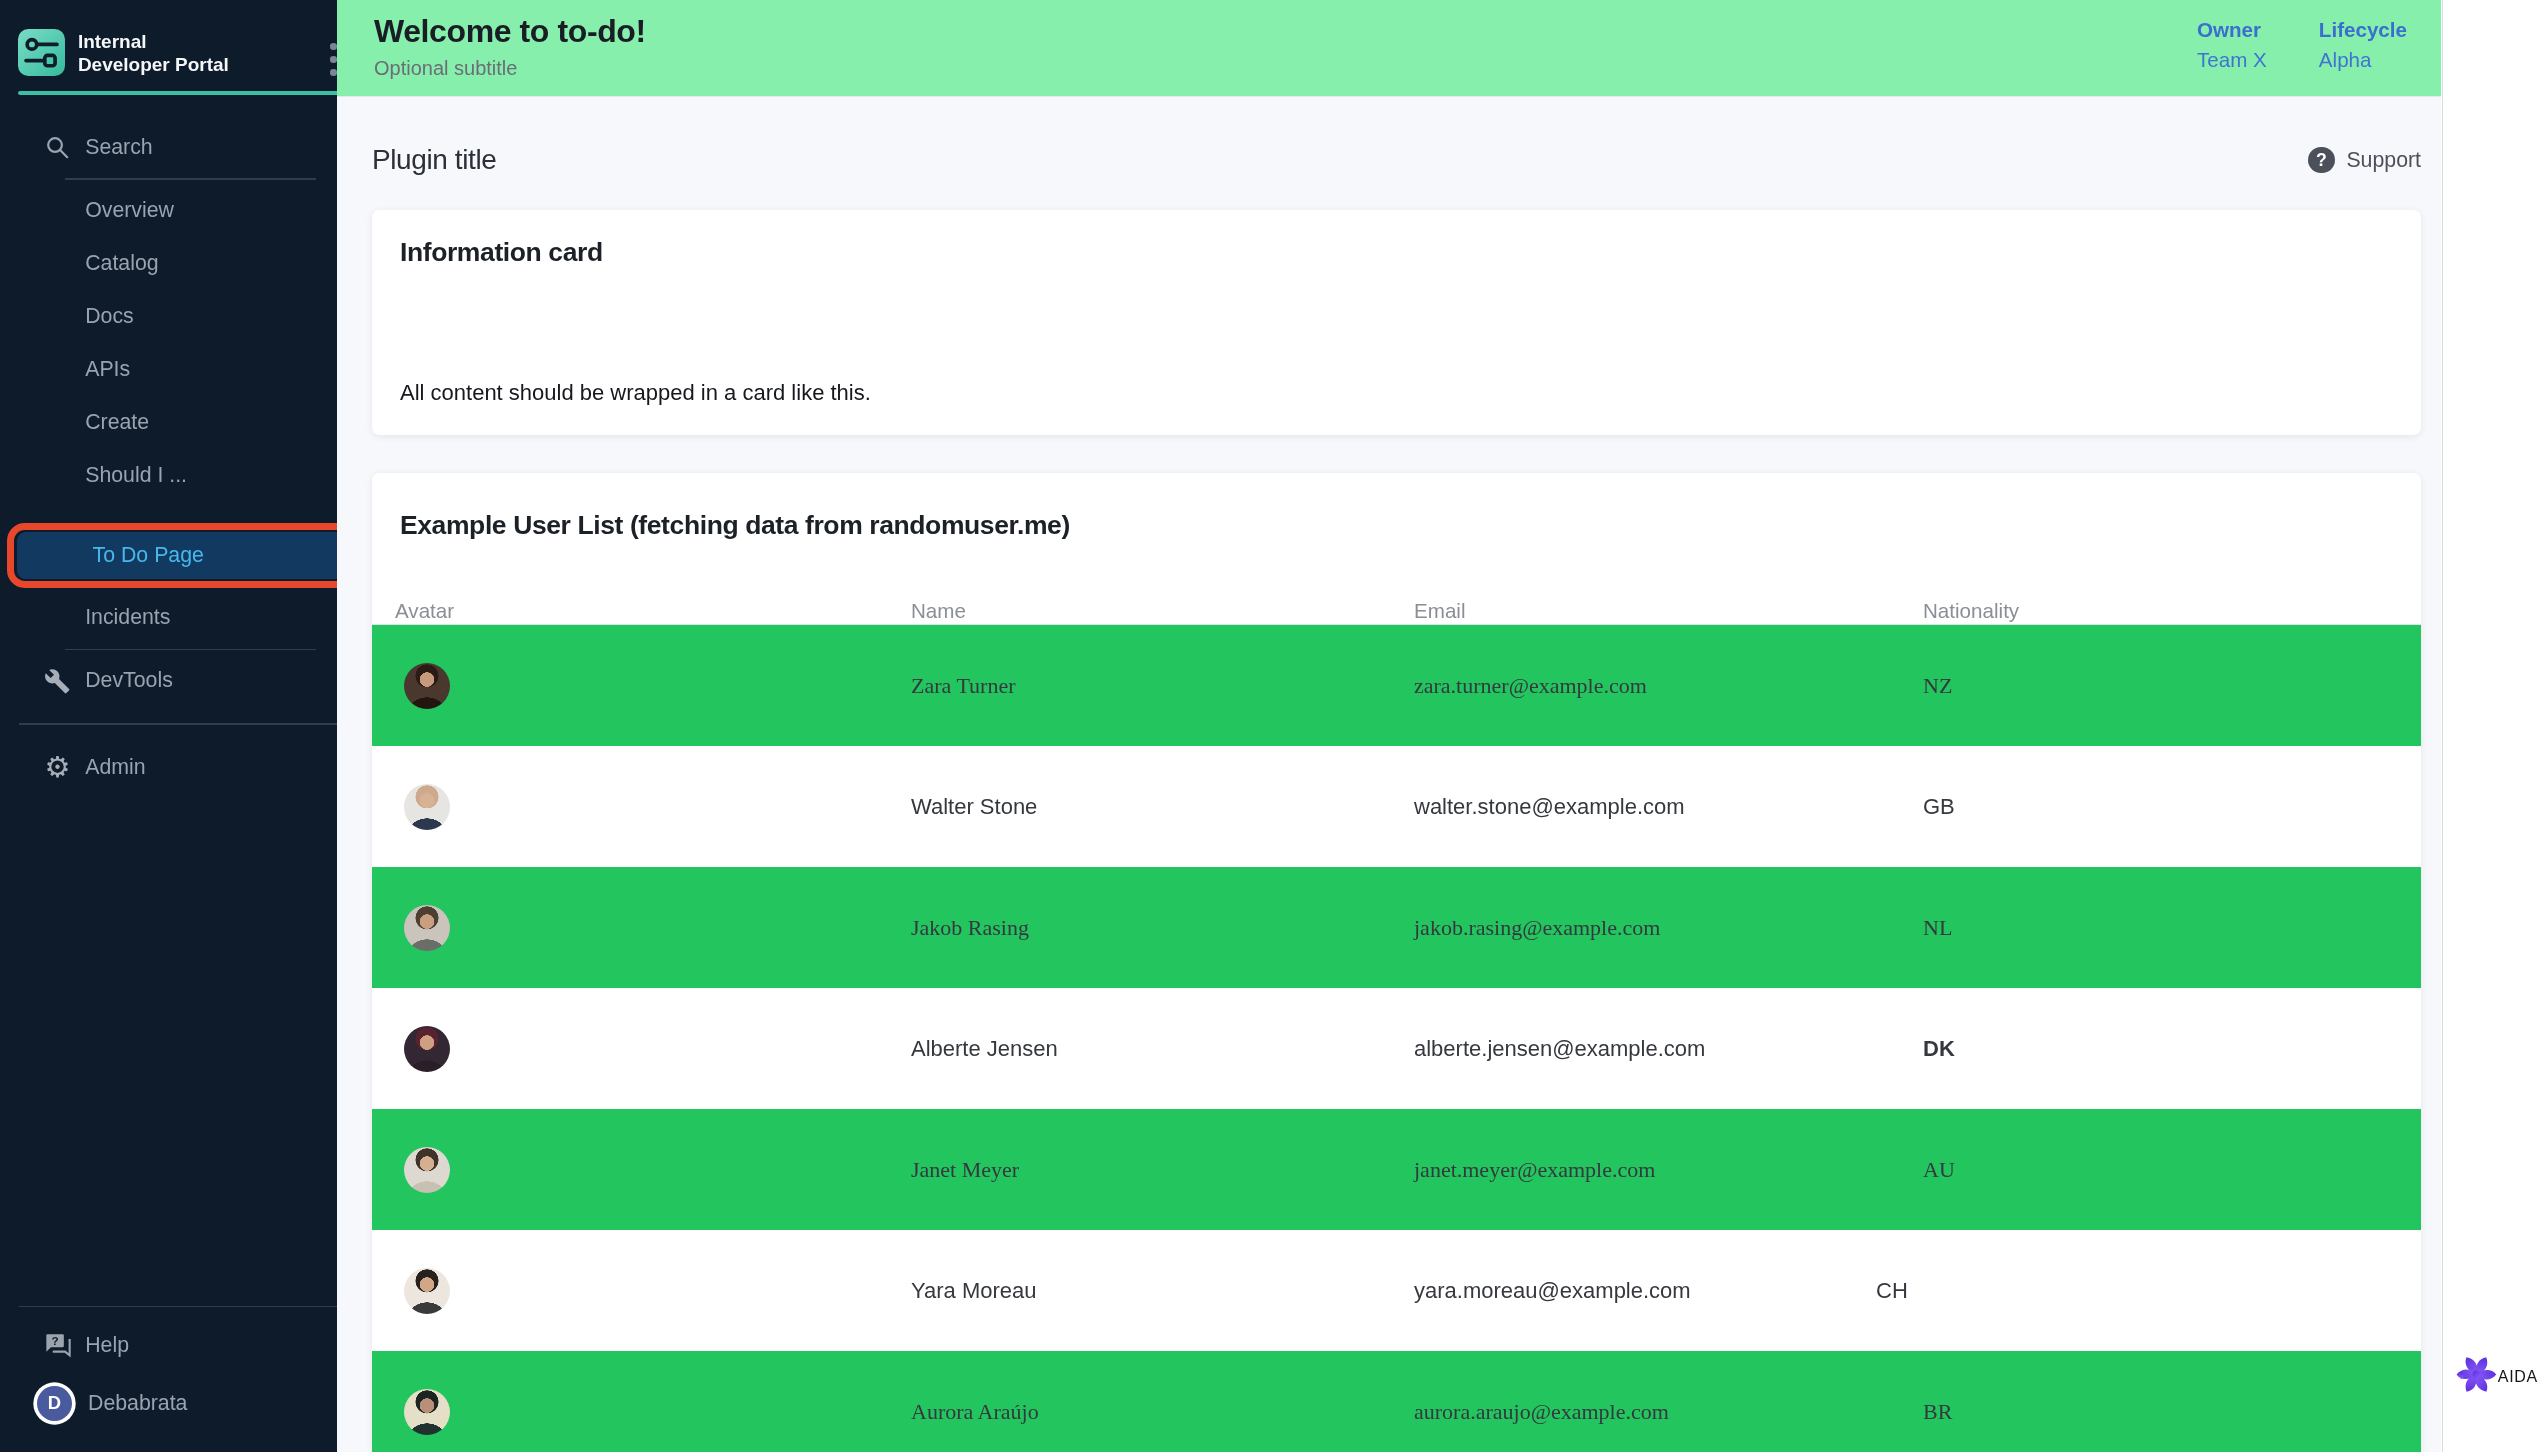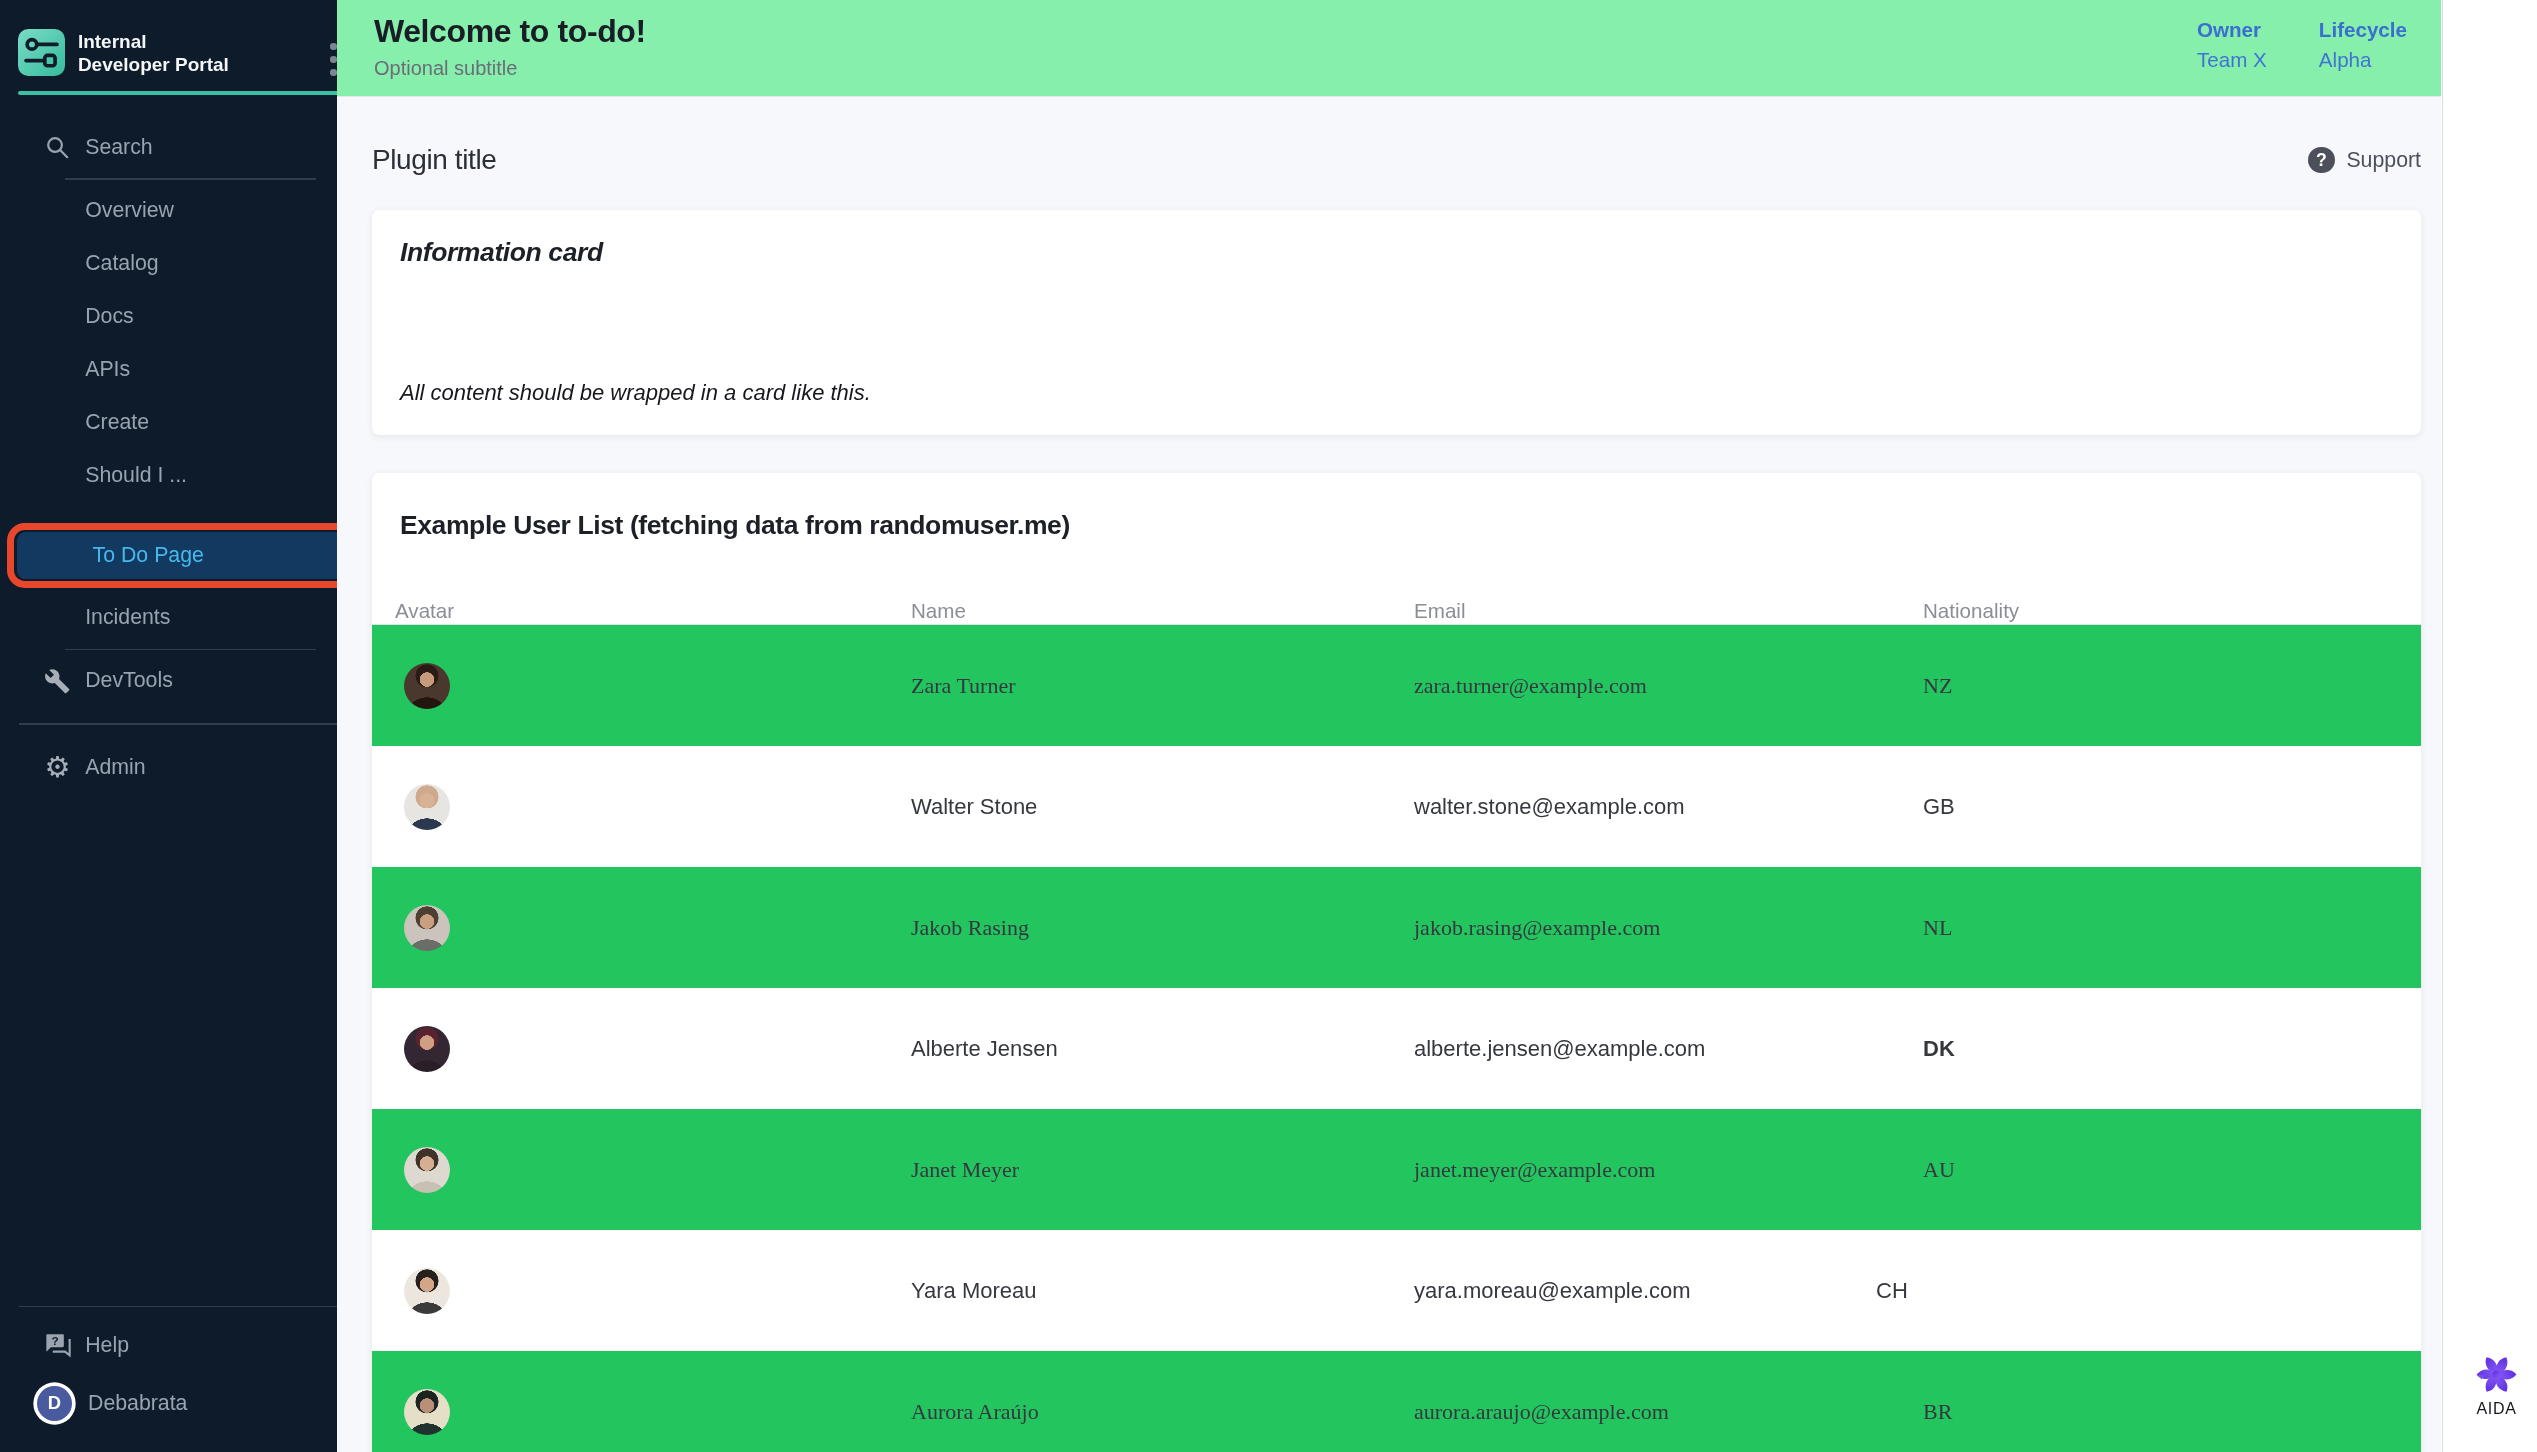--- a/index.html
+++ b/index.html
@@ -53,39 +53,39 @@
              background: #f7f8fb; border-top: 1.5px solid #e6e8ec; overflow: hidden; }
   .plugin-row { margin: 47px 20px 0 35px; height: 32px; display: flex; align-items: center; }
   .plugin-title { font-size: 28px; font-weight: 500; color: #2b2f37; letter-spacing: -0.4px; }
   .support-btn { margin-left: auto; display: flex; align-items: center; gap: 11.8px; cursor: pointer; }
   .q-circle { width: 26.5px; height: 26.5px; border-radius: 50%; background: #4b505a; color: #fff;
               font-size: 17.7px; font-weight: 700; display: flex; align-items: center; justify-content: center; }
   .support-label { font-size: 21.3px; color: #4b505a; }
 
   .card { background: #fff; border-radius: 7.4px; box-shadow: 0 1.5px 7.4px rgba(20,24,40,.08); }
   .info-card { margin: 34px 20px 0 35px; height: 225px; padding: 26.5px 28px 29px 28px;
-               display: flex; flex-direction: column; justify-content: space-between; font-style: italic; }
+               display: flex; flex-direction: column; justify-content: space-between; }
   .info-card .card-title { font-size: 26.5px; font-weight: 700; color: #1c2027; letter-spacing: -0.4px; }
   .info-card .card-body { font-size: 22px; color: #16181d; }
 
   .list-card { margin: 38px 20px 0 35px; height: 1148px; padding-top: 37px; position: relative; overflow: hidden; }
   .list-title { font-size: 26.5px; font-weight: 700; color: #1c2027; letter-spacing: -0.4px; margin-left: 28px; }
   .thead { position: relative; height: 32px; margin-top: 52px; border-bottom: 1.5px solid #dfe1e6; }
   .thead .th { position: absolute; top: 5.9px; font-size: 20.6px; color: #8a8e96; }
   .trow { position: relative; height: 121px; }
   .trow.striped { background: #22c55e; font-family: Liberation Serif, serif; }
   .trow .td { position: absolute; top: 50%; transform: translateY(-50%); font-size: 22px; color: #35383e; }
   .avatar { position: absolute; left: 32px; top: 50%; transform: translateY(-50%);
             width: 46px; height: 46px; border-radius: 50%; overflow: hidden; }
 
   
   .right-strip { position: absolute; right: 0; top: 0; width: 96px; height: 1453px;
                  background: #ffffff; border-left: 1.5px solid #d9dbe1; }
   .watermark { position: absolute; left: 12px; right: 0; top: 1353px; display: flex;
-               flex-direction: column; align-items: center; }
+               flex-direction: row; align-items: center; }
   .watermark .wm-label { margin-top: 4.4px; font-size: 16px; color: #15171c; letter-spacing: 0.7px; }
 </style>
 </head>
 <body>
 
 <div class="sidebar">
   <div class="logo-row">
     <div class="logo-box">
       <svg width="47" height="47" viewBox="0 0 64 64">
         <g stroke="#0e1c2b" stroke-width="5" fill="none" stroke-linecap="round">

